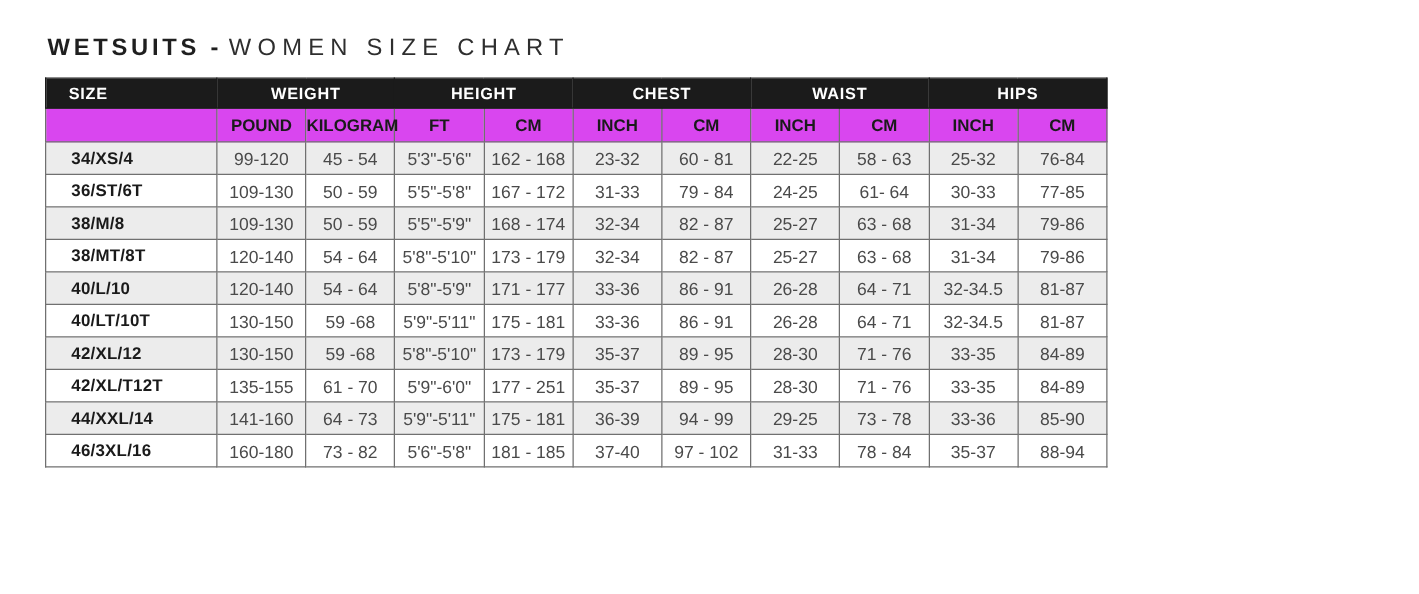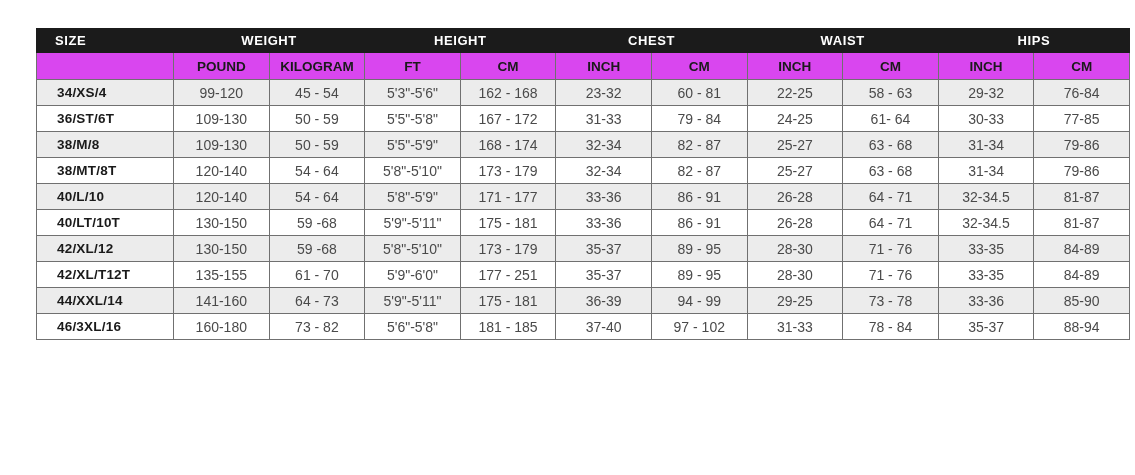--- a/index.html
+++ b/index.html
@@ -32,21 +32,21 @@
     letter-spacing:3px;
   }
   .title .title-light{
     font-weight:normal;
     letter-spacing:5px;
     color:#2e2e2e;
   }
   table.size-chart{
     border-collapse:collapse;
     table-layout:fixed;
-    width:1094px;
+    width:850px;
     border:1px solid var(--border-outer);
   }
   col.col-size{width:137px;}
   thead tr.groups th{
     background:var(--header-bg);
     color:var(--header-text);
     font-size:13px;
     font-weight:bold;
     letter-spacing:0.6px;
     height:24px;
@@ -85,20 +85,24 @@
     color:var(--label-text);
     letter-spacing:0.2px;
   }
   tbody tr:nth-child(odd){background:var(--row-alt);}
   tbody tr:nth-child(even){background:var(--row-white);}
 </style>
 </head>
 <body>
 
 <div class="page">
+  <h1 class="title">
+    <span class="title-bold">WETSUITS -</span>
+    <span class="title-light">WOMEN SIZE CHART</span>
+  </h1>
 
   <table class="size-chart">
     <colgroup>
       <col class="col-size">
       <col>
         <col>
         <col>
         <col>
         <col>
         <col>
@@ -134,21 +138,21 @@
         <tr>
           <td class="size-cell">34/XS/4</td>
           <td>99-120</td>
           <td>45 - 54</td>
           <td>5'3"-5'6"</td>
           <td>162 - 168</td>
           <td>23-32</td>
           <td>60 - 81</td>
           <td>22-25</td>
           <td>58 - 63</td>
-          <td>29-32</td>
+          <td>25-32</td>
           <td>76-84</td>
         </tr>
         <tr>
           <td class="size-cell">36/ST/6T</td>
           <td>109-130</td>
           <td>50 - 59</td>
           <td>5'5"-5'8"</td>
           <td>167 - 172</td>
           <td>31-33</td>
           <td>79 - 84</td>

